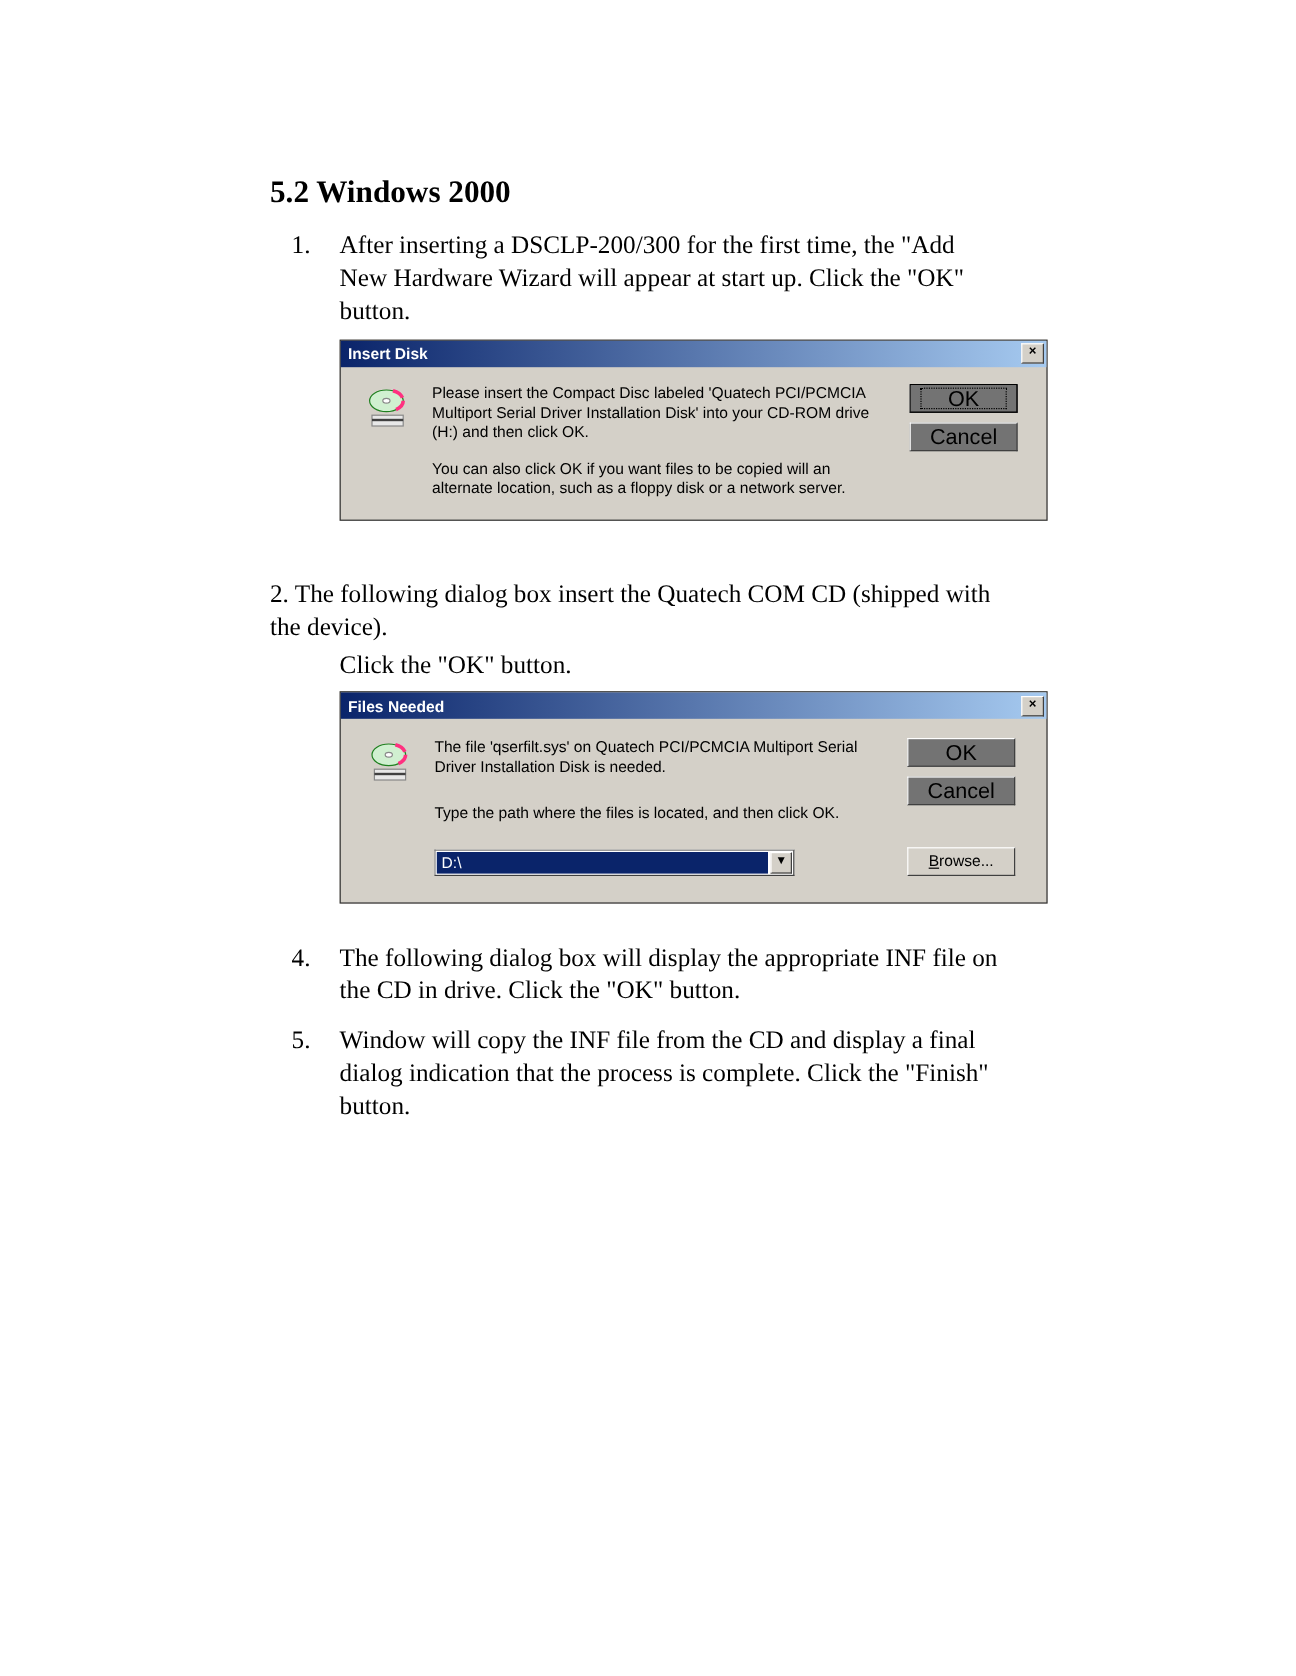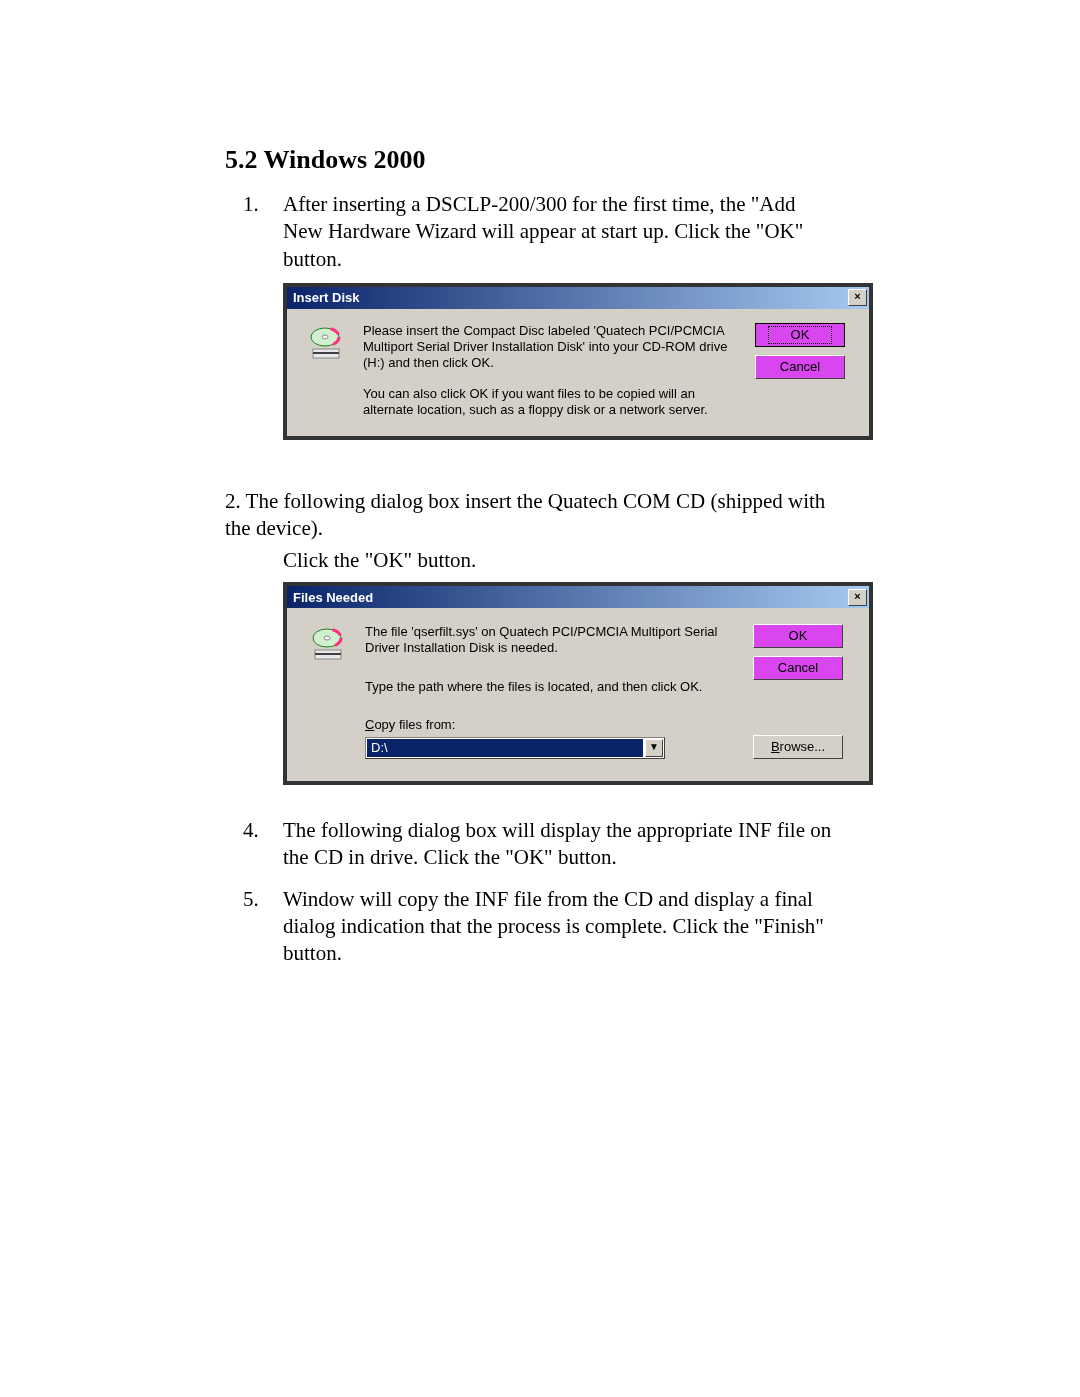--- a/index.html
+++ b/index.html
@@ -49,21 +49,21 @@
     margin: 2px 0 8px 58px;
   }
   .figwrap {
     margin-left: 58px;
   }
 
   
   .win2k-dialog {
     box-sizing: border-box;
     background: #d4d0c8;
-    border: 4px solid #d946ef;
+    border: 1px solid #d946ef;
     font-family: Tahoma, Arial, sans-serif;
     font-size: 14px;
     color: #000;
   }
   .win2k-dialog.wrap1 {
     width: 590px;
     border-color: #333;
   }
   .win2k-dialog.wrap2 {
     width: 590px;
@@ -116,26 +116,26 @@
     flex: 0 0 100px;
     margin-left: 14px;
     display: flex;
     flex-direction: column;
     gap: 8px;
   }
   .win-btn {
     box-sizing: border-box;
     width: 90px;
     height: 24px;
-    background: #d946ef;
+    background: #737373;
     border: 1px solid #404040;
     border-top-color: #fff;
     border-left-color: #fff;
     font-family: Tahoma, Arial, sans-serif;
-    font-size: 13px;
+    font-size: 18px;
     text-align: center;
     line-height: 22px;
   }
   .win-btn.default {
     outline: 1px solid #000;
     outline-offset: -1px;
   }
   .win-btn.default .focus {
     display: inline-block;
     border: 1px dotted #000;
@@ -291,21 +291,20 @@
             <ellipse cx="20" cy="14" rx="14" ry="9" fill="#d0f0d0" stroke="#208020"></ellipse>
             <ellipse cx="20" cy="14" rx="14" ry="9" fill="none" stroke="#ff3080" stroke-width="3" stroke-dasharray="10 50"></ellipse>
             <ellipse cx="20" cy="14" rx="3" ry="2" fill="#fff" stroke="#888"></ellipse>
             <rect x="8" y="26" width="26" height="9" fill="#e8e8e8" stroke="#888"></rect>
             <rect x="8" y="29" width="26" height="2" fill="#404040"></rect>
           </svg>
         </div>
         <div class="dlg2-mid">
           <p>The file 'qserfilt.sys' on Quatech PCI/PCMCIA Multiport Serial Driver Installation Disk is needed.</p>
           <p>Type the path where the files is located, and then click OK.</p>
-          <div class="copy-label"><span class="u">C</span><span>opy files from:</span></div>
           <div class="combo-row">
             <div class="combo">
               <span class="val">D:\</span>
               <span class="dd">▼</span>
             </div>
           </div>
         </div>
         <div class="dlg2-right">
           <div class="win-btn">OK</div>
           <div class="win-btn">Cancel</div>

